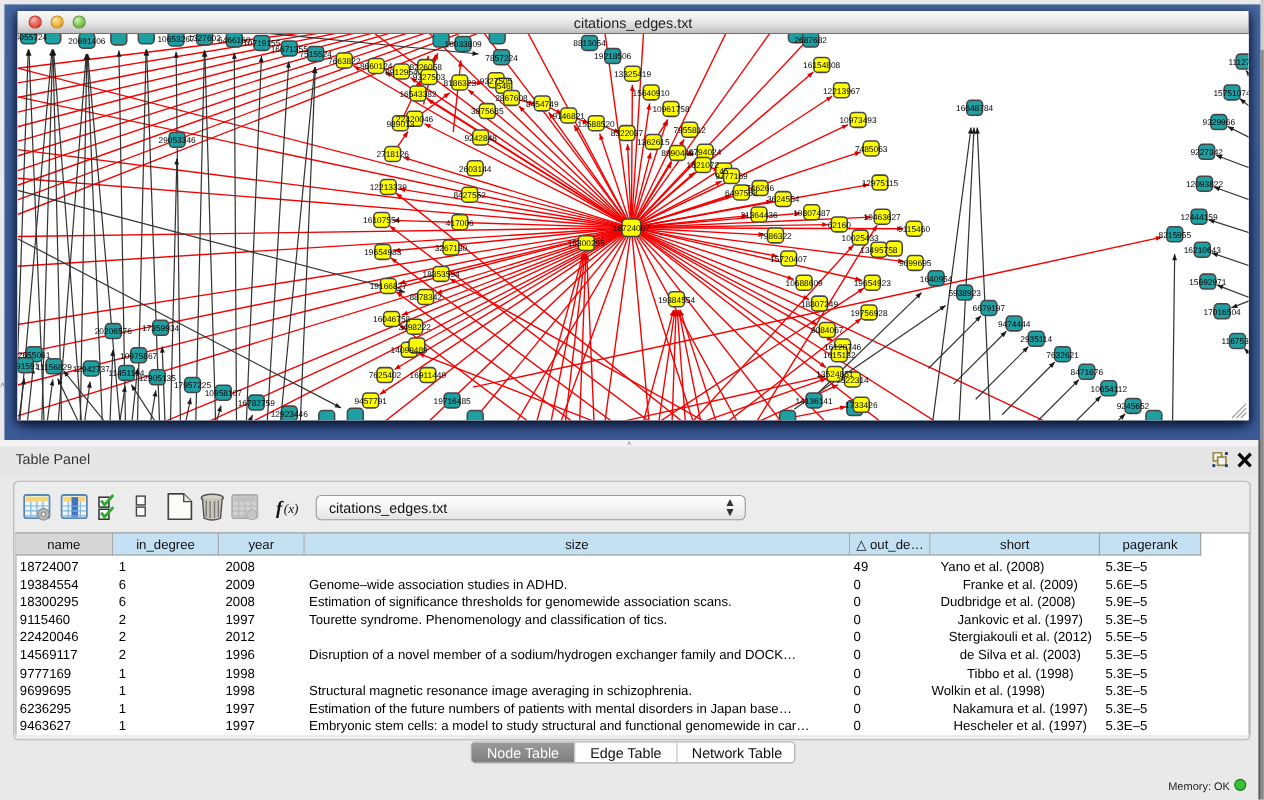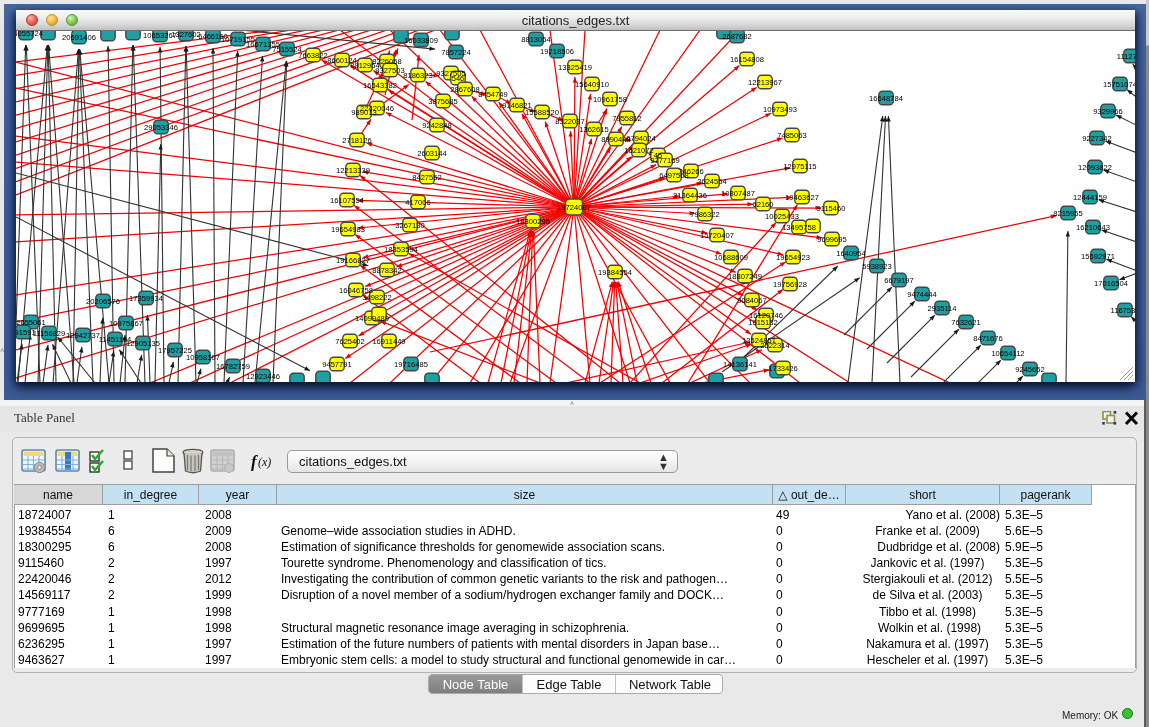--- a/index.html
+++ b/index.html
@@ -10,21 +10,21 @@
   box-shadow: 0 6px 11px rgba(8,16,42,.8), 3px 2px 6px rgba(8,16,42,.45), -3px 2px 6px rgba(8,16,42,.45); background:#fff; }
 #titlebar { position:absolute; left:0; top:0; width:1119px; height:21px; border-radius:5px 5px 0 0;
   background:linear-gradient(180deg,#fafafa 0%,#ededed 40%,#d6d6d6 75%,#bfbfbf 100%);
   border-bottom:1px solid #6e6e6e; }
 #titlebar .t { position:absolute; left:0; right:0; top:3px; text-align:center; font-size:13px; color:#222; }
 .tl { position:absolute; top:4px; width:12px; height:12px; border-radius:50%; }
 #canvas { position:absolute; left:0; top:21px; width:1119px; height:351px; background:#fff; overflow:hidden; }
 #leftmark { position:absolute; left:0px; top:346px; font-size:8px; color:#888; }
 #divider { position:absolute; left:0; top:400px; width:1144px; height:6px; background:#f4f4f4; }
 #divider .h { position:absolute; left:570px; top:0px; font-size:7px; color:#777; }
-#tpbar { position:absolute; left:0; top:406px; width:1144px; height:41px; background:#e6e6e6; border-bottom:1px solid #c9c9c9;font-family:Liberation Serif, serif; }
+#tpbar { position:absolute; left:0; top:406px; width:1144px; height:41px; background:#e6e6e6; border-bottom:1px solid #c9c9c9; }
 #tpbar .t { position:absolute; left:14px; top:4px; font-size:13px; color:#333; }
 #tpcontent { position:absolute; left:0; top:432px; width:1144px; height:295px; background:#e9e9e9; }
 #innerpanel { position:absolute; left:12px; top:437px; width:1125px; height:236px; background:#ececec;
   border:1px solid #b3b3b3; border-radius:5px; }
 #combo { position:absolute; left:287px; top:450px; width:391px; height:23px; border:1px solid #9a9a9a; border-radius:5px;
   background:linear-gradient(180deg,#ffffff 0%,#f2f2f2 55%,#e4e4e4 100%); font-size:13px; color:#111; }
 #combo .t { position:absolute; left:11px; top:3px; }
 #combo .a { position:absolute; right:8px; top:2px; font-size:11px; color:#333; letter-spacing:0; line-height:9px; }
 #table { position:absolute; left:14px; top:484px; width:1122px; height:184px; background:#fff; border:1px solid #9e9e9e; border-bottom:none; }
 .hc { position:absolute; top:484px; height:21px; background:#c3e1f3; border:1px solid #9e9e9e; border-left:none; font-size:12px; color:#111;
@@ -777,83 +777,82 @@
  <div class="hc" style="left:199px;width:78px">year</div>
  <div class="hc" style="left:277px;width:496px">size</div>
  <div class="hc" style="left:773px;width:73px">△ out_de…</div>
  <div class="hc" style="left:846px;width:154px">short</div>
  <div class="hc" style="left:1000px;width:92px">pagerank</div>
  <div class="row" style="top:508px">
 <span style="left:18px">18724007</span>
       <span style="left:108px">1</span>
 <span style="left:205px">2008</span>
 <span style="left:776px">49</span>
-      <span style="left:855px;width:145px;text-align:right">Yano et al. (2008)</span>
+      <span style="left:855px;width:145px;text-align:left">Yano et al. (2008)</span>
 <span style="left:1005px">5.3E–5</span>
     </div>
 <div class="row" style="top:524px">
 <span style="left:18px">19384554</span>
       <span style="left:108px">6</span>
 <span style="left:205px">2009</span>
       <span style="left:281px">Genome–wide association studies in ADHD.</span>
 <span style="left:776px">0</span>
       <span style="left:855px;width:145px;text-align:center">Franke et al. (2009)</span>
 <span style="left:1005px">5.6E–5</span>
     </div>
 <div class="row" style="top:540px">
 <span style="left:18px">18300295</span>
       <span style="left:108px">6</span>
 <span style="left:205px">2008</span>
       <span style="left:281px">Estimation of significance thresholds for genomewide association scans.</span>
 <span style="left:776px">0</span>
-      <span style="left:855px;width:145px;text-align:right">Dudbridge et al. (2008)</span>
+      <span style="left:855px;width:145px;text-align:left">Dudbridge et al. (2008)</span>
 <span style="left:1005px">5.9E–5</span>
     </div>
 <div class="row" style="top:556px">
 <span style="left:18px">9115460</span>
       <span style="left:108px">2</span>
 <span style="left:205px">1997</span>
       <span style="left:281px">Tourette syndrome. Phenomenology and classification of tics.</span>
 <span style="left:776px">0</span>
       <span style="left:855px;width:145px;text-align:center">Jankovic et al. (1997)</span>
 <span style="left:1005px">5.3E–5</span>
     </div>
 <div class="row" style="top:572px">
 <span style="left:18px">22420046</span>
       <span style="left:108px">2</span>
 <span style="left:205px">2012</span>
-      <span style="left:281px">Investigating the contribution of common genetic variants to the risk and pathogen…</span>
 <span style="left:776px">0</span>
       <span style="left:855px;width:145px;text-align:center">Stergiakouli et al. (2012)</span>
 <span style="left:1005px">5.5E–5</span>
     </div>
 <div class="row" style="top:588px">
 <span style="left:18px">14569117</span>
       <span style="left:108px">2</span>
-<span style="left:205px">1999</span>
+<span style="left:205px">1996</span>
       <span style="left:281px">Disruption of a novel member of a sodium/hydrogen exchanger family and DOCK…</span>
 <span style="left:776px">0</span>
       <span style="left:855px;width:145px;text-align:center">de Silva et al. (2003)</span>
 <span style="left:1005px">5.3E–5</span>
     </div>
 <div class="row" style="top:605px">
 <span style="left:18px">9777169</span>
       <span style="left:108px">1</span>
 <span style="left:205px">1998</span>
 <span style="left:776px">0</span>
       <span style="left:855px;width:145px;text-align:center">Tibbo et al. (1998)</span>
 <span style="left:1005px">5.3E–5</span>
     </div>
 <div class="row" style="top:621px">
 <span style="left:18px">9699695</span>
       <span style="left:108px">1</span>
 <span style="left:205px">1998</span>
       <span style="left:281px">Structural magnetic resonance image averaging in schizophrenia.</span>
 <span style="left:776px">0</span>
-      <span style="left:857px;width:145px;text-align:center">Wolkin et al. (1998)</span>
+      <span style="left:805px;width:145px;text-align:right">Wolkin et al. (1998)</span>
 <span style="left:1005px">5.3E–5</span>
     </div>
 <div class="row" style="top:637px">
 <span style="left:18px">6236295</span>
       <span style="left:108px">1</span>
 <span style="left:205px">1997</span>
       <span style="left:281px">Estimation of the future numbers of patients with mental disorders in Japan base…</span>
 <span style="left:776px">0</span>
       <span style="left:855px;width:145px;text-align:center">Nakamura et al. (1997)</span>
 <span style="left:1005px">5.3E–5</span>

